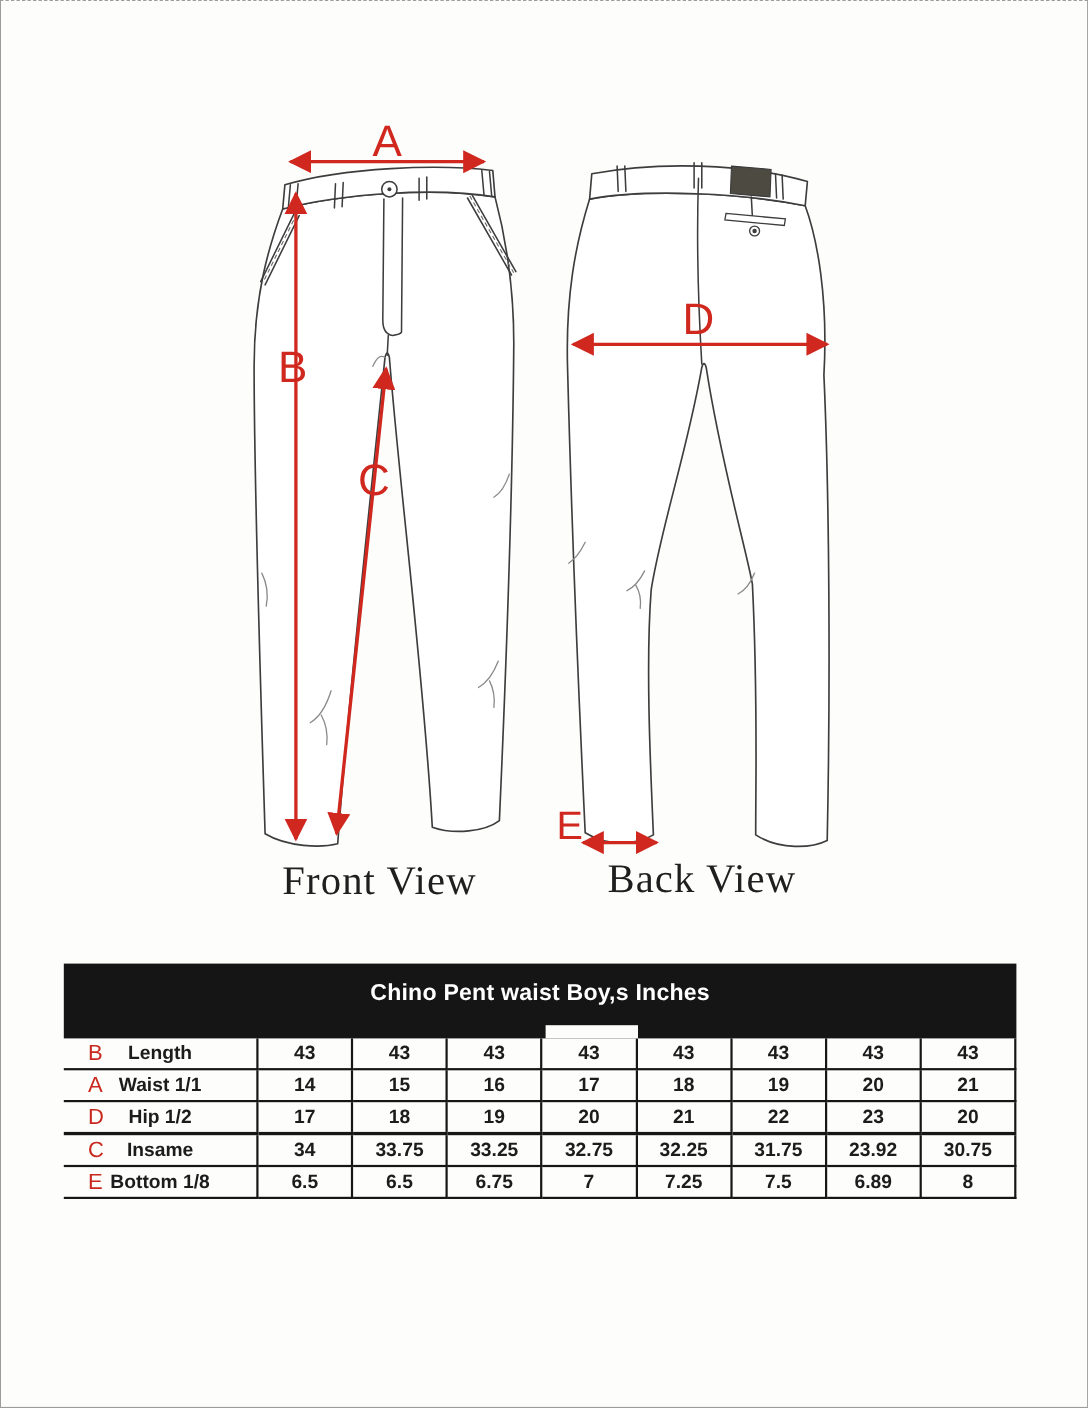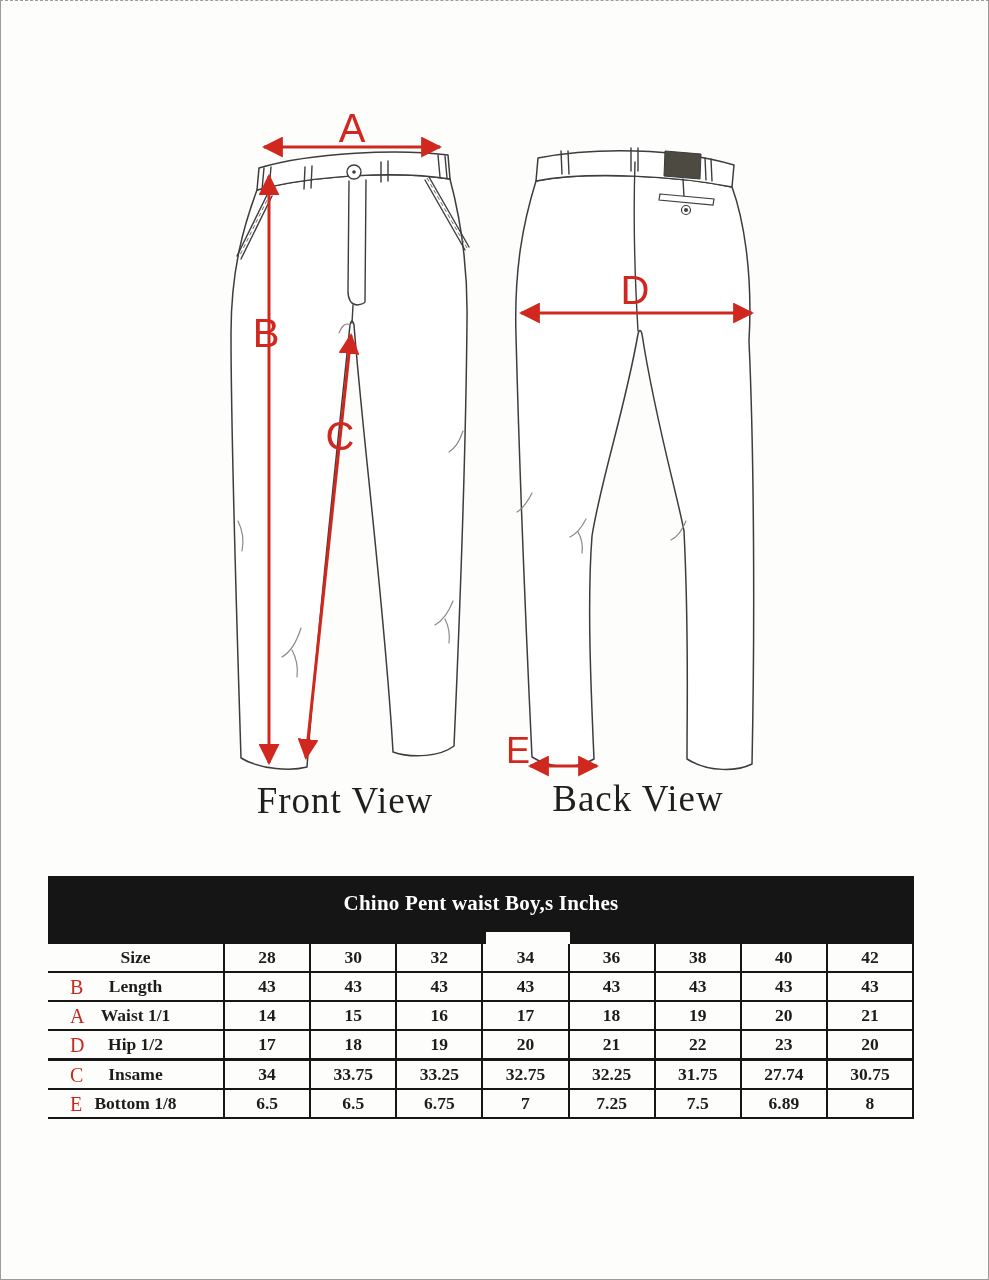--- a/index.html
+++ b/index.html
@@ -26,21 +26,21 @@
     font-size:40px;
   }
   .marker-letter.small { font-size:36px; }
   .view-label {
     fill:#1f1f1f;
     font-family:"Liberation Serif", serif;
     font-size:37px;
     letter-spacing:1px;
   }
 
-  .table-wrap { position:absolute; left:47px; top:875px; width:866px;font-family:Liberation Serif, serif; }
+  .table-wrap { position:absolute; left:57px; top:875px; width:866px; }
   .title-bar {
     position:relative;
     height:68px;
     background:#151515;
     color:#ffffff;
     display:flex; align-items:center; justify-content:center;
     padding-bottom:14px;
     box-sizing:border-box;
     font-weight:bold; font-size:21px;
     letter-spacing:0.2px;
@@ -211,31 +211,20 @@
           <col>
           <col>
           <col>
           <col>
           <col>
           <col>
           <col>
           <col>
       </colgroup>
       <tbody>
-        <tr>
-          <td class="label-cell">Size</td>
-          <td>28</td>
-          <td>30</td>
-          <td>32</td>
-          <td>34</td>
-          <td>36</td>
-          <td>38</td>
-          <td>40</td>
-          <td>42</td>
-        </tr>
 
         <tr>
           <td class="label-cell">
             <span class="letter">B</span>
             <span>Length</span>
           </td>
           <td>43</td>
           <td>43</td>
           <td>43</td>
           <td>43</td>
@@ -279,21 +268,21 @@
           <td class="label-cell">
             <span class="letter">C</span>
             <span>Insame</span>
           </td>
           <td>34</td>
           <td>33.75</td>
           <td>33.25</td>
           <td>32.75</td>
           <td>32.25</td>
           <td>31.75</td>
-          <td>27.74</td>
+          <td>23.92</td>
           <td>30.75</td>
         </tr>
 
         <tr>
           <td class="label-cell">
             <span class="letter">E</span>
             <span>Bottom 1/8</span>
           </td>
           <td>6.5</td>
           <td>6.5</td>

